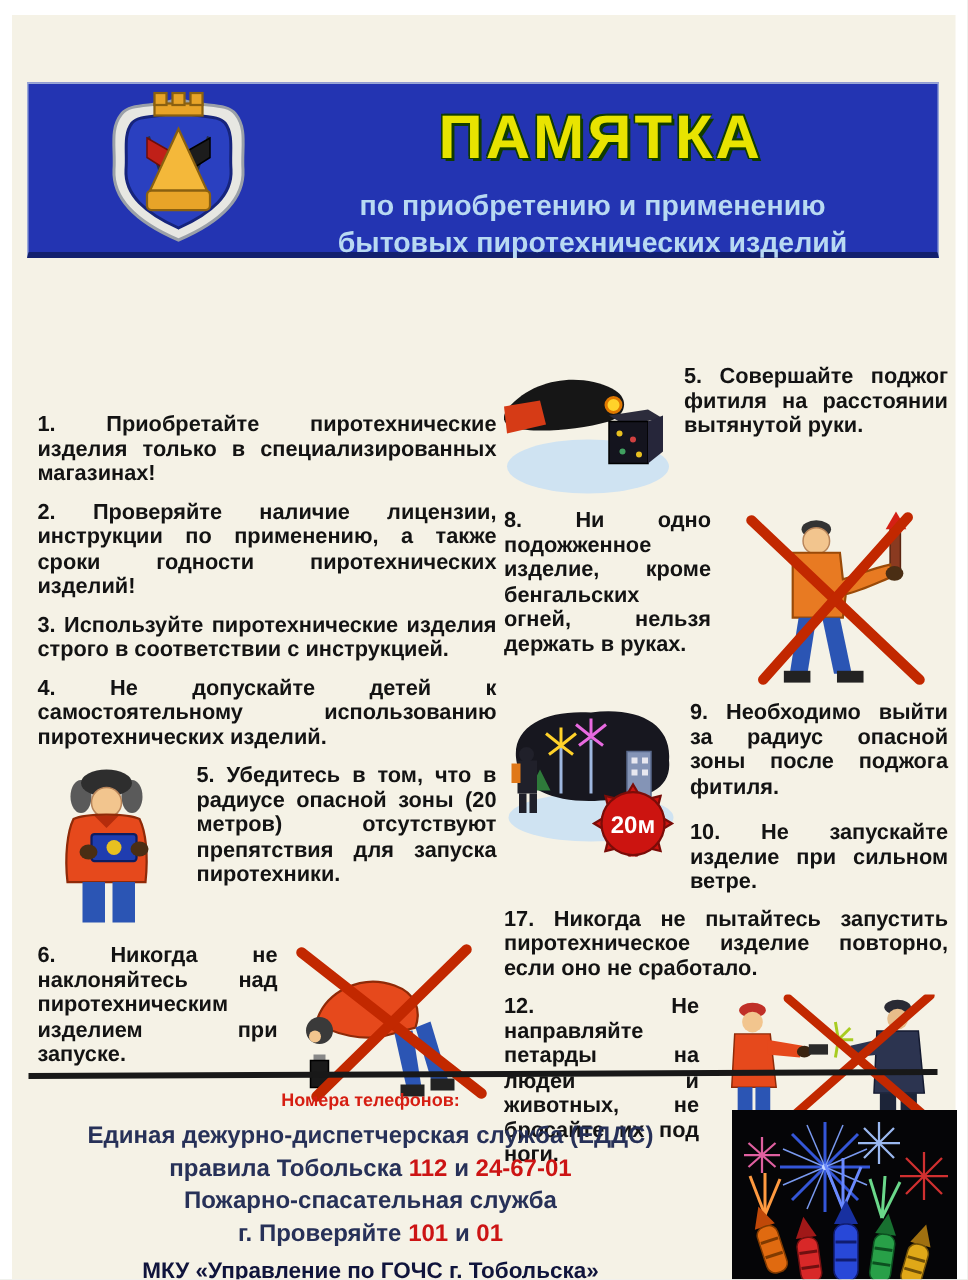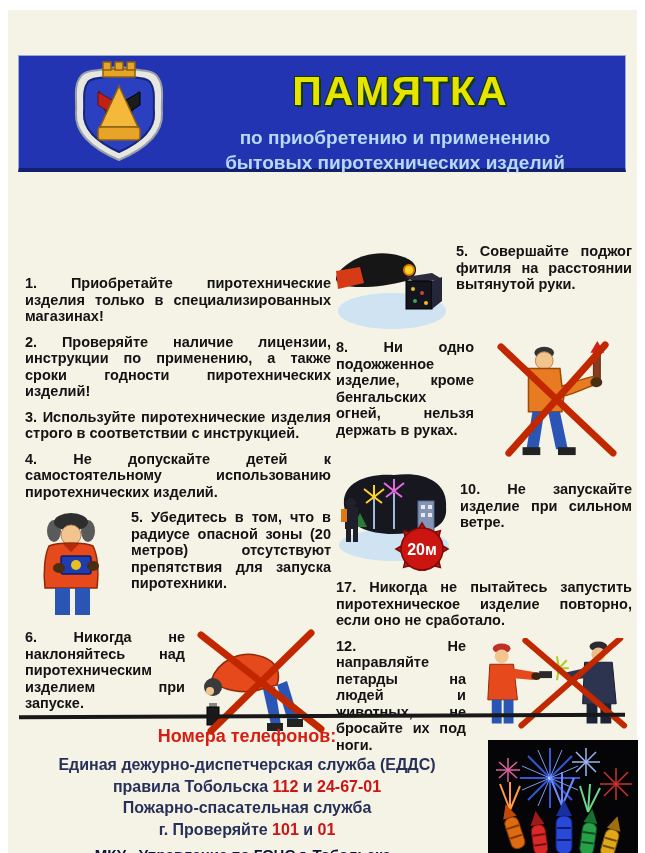--- a/index.html
+++ b/index.html
@@ -22,21 +22,21 @@
   .col-right{position:absolute;left:336px;top:243px;width:296px;}
   .rule{font-size:14.5px;font-weight:bold;color:#131313;text-align:justify;
         line-height:1.14;margin:0 0 9px 0;}
   .row{display:flex;gap:8px;margin:0 0 8px 0;align-items:flex-start;}
   .row .rule{flex:1;margin:0;}
   .ill{flex:none;}
   .divider{position:absolute;left:19px;top:714px;width:606px;height:4px;background:#181818;
            transform:rotate(-0.25deg);}
   
   .footer{position:absolute;left:10px;top:726px;width:474px;text-align:center;}
-  .footer-title{color:#d61e12;font-size:18px;font-weight:bold;margin-bottom:7px;}
+  .footer-title{color:#d61e12;font-size:12px;font-weight:bold;margin-bottom:7px;}
   .footer-line{font-size:16px;font-weight:bold;color:#273158;line-height:1.35;}
   .num{color:#cc1414;}
   .mku{font-size:15px;font-weight:bold;color:#10143c;margin-top:6px;}
   .fireworks{position:absolute;left:488px;top:740px;width:150px;height:113px;}
 </style>
 </head>
 <body>
 
 <div class="page">
   <div class="paper"></div>
@@ -182,20 +182,21 @@
           <polygon points="86,56 80,66 92,66" transform="rotate(135 86 82)"></polygon>
           <polygon points="86,56 80,66 92,66" transform="rotate(180 86 82)"></polygon>
           <polygon points="86,56 80,66 92,66" transform="rotate(225 86 82)"></polygon>
           <polygon points="86,56 80,66 92,66" transform="rotate(270 86 82)"></polygon>
           <polygon points="86,56 80,66 92,66" transform="rotate(315 86 82)"></polygon>
           <circle cx="86" cy="82" r="21"></circle>
         </g>
         <text x="86" y="88" text-anchor="middle" font-size="16" font-weight="bold" fill="#ffffff">20м</text>
       </svg>
       <div style="flex:1;">
+        <p class="rule">9.  Необходимо выйти за радиус опасной зоны после поджога фитиля.</p>
         <p class="rule" style="margin-top:14px;">10.  Не запускайте изделие при сильном ветре.</p>
       </div>
     </div>
 
     <p class="rule">17. Никогда не пытайтесь запустить пиротехническое изделие повторно, если оно не сработало.</p>
 
     <div class="row">
       <p class="rule" style="flex:none;width:130px;">12. Не направляйте петарды на людей и животных, не бросайте их под ноги.</p>
       <svg class="ill" width="158" height="92" viewBox="0 0 160 92">
         <ellipse cx="28" cy="10" rx="9" ry="5" fill="#c03028"></ellipse>

